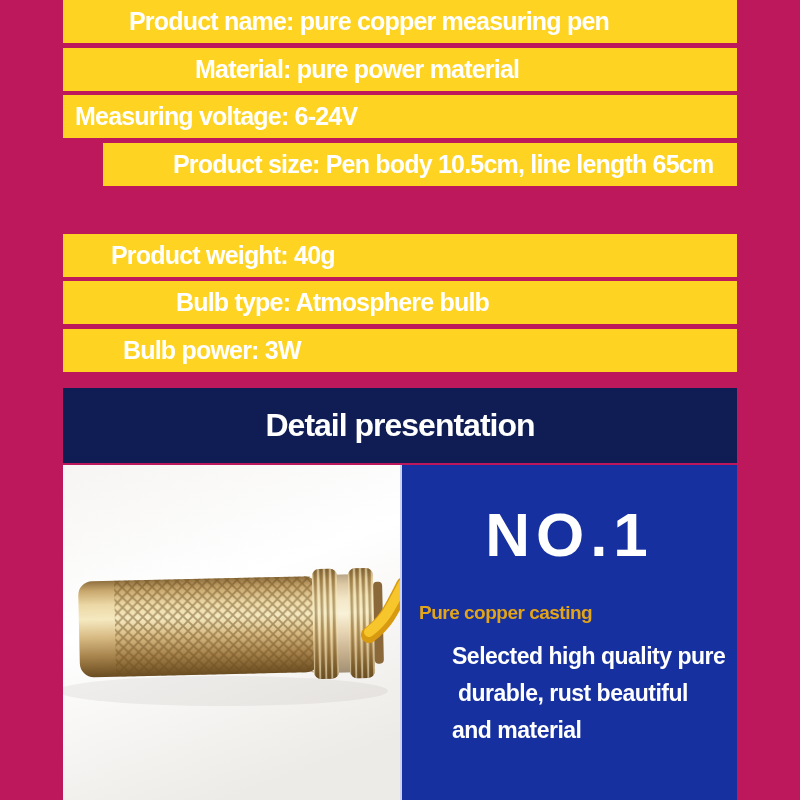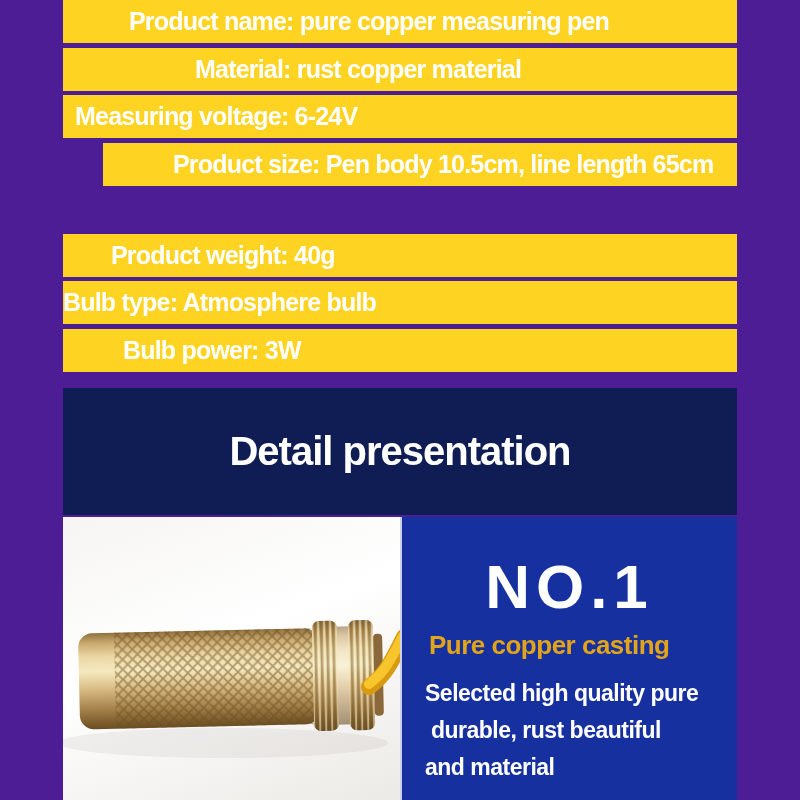--- a/index.html
+++ b/index.html
@@ -7,21 +7,21 @@
     --banner-navy:#101d55;
     --panel-blue:#16309f;
     --heading-gold:#e2a418;
     --text-white:#ffffff;
   }
   *{margin:0;padding:0;box-sizing:border-box;}
   html,body{background:#ffffff;}
   .page{
     position:relative;
     width:800px;height:800px;
-    background:#4c1d95;
+    background:#be185d;
     font-family:"Liberation Sans", sans-serif;
     font-weight:bold;
     overflow:hidden;
     text-decoration:underline;
   }
   .content{
     position:absolute;
     left:63px;top:0;
     width:674px;
   }
@@ -36,29 +36,29 @@
     display:flex;
     align-items:center;
     white-space:nowrap;
     overflow:hidden;
   }
   .spec-bar:nth-child(1){padding-left:66px;}
   .spec-bar:nth-child(2){padding-left:132px;}
   .spec-bar:nth-child(3){padding-left:12px;}
   .spec-bar:nth-child(4){padding-left:70px;margin-left:40px;}
   .spec-bar:nth-child(5){padding-left:48px;margin-top:48px;}
-  .spec-bar:nth-child(6){}
+  .spec-bar:nth-child(6){padding-left:113px;}
   .spec-bar:nth-child(7){padding-left:60px;}
   
   .detail-banner{
     margin-top:16px;
-    height:127px;
+    height:75px;
     background:var(--banner-navy);
     color:var(--text-white);
-    font-size:40px;
+    font-size:32px;
     letter-spacing:-1px;
     display:flex;
     align-items:center;
     justify-content:center;
   }
   
   .detail-body{
     display:flex;
     height:354px;
     align-items:flex-end;
@@ -77,47 +77,48 @@
     overflow:hidden;
   }
   .rank{
     margin-top:34px;
     text-align:center;
     font-size:62px;
     letter-spacing:6px;
     color:var(--text-white);
   }
   .feature-heading{
-    margin-top:8px;
-    padding-left:27px;
-    font-size:26px;
+    margin-top:32px;
+    padding-left:17px;
+    font-size:19px;
     letter-spacing:-0.5px;
     color:var(--heading-gold);
     white-space:nowrap;
   }
   .feature-desc{
     margin-top:14px;
-    padding-left:23px;
+    padding-left:10px;
     font-size:23px;
     letter-spacing:-0.5px;
+    margin-left:40px;
   }
   .desc-line{
     line-height:37px;
     white-space:pre-wrap;
   }
 </style>
 </head>
 <body>
 
 <div class="page">
   <div class="content">
 
     <div class="spec-list">
       <div class="spec-bar">Product name: pure copper measuring pen</div>
-      <div class="spec-bar">Material: rust copper material</div>
+      <div class="spec-bar">Material: pure power material</div>
       <div class="spec-bar">Measuring voltage: 6-24V</div>
       <div class="spec-bar">Product size: Pen body 10.5cm, line length 65cm</div>
       <div class="spec-bar">Product weight: 40g</div>
       <div class="spec-bar">Bulb type: Atmosphere bulb</div>
       <div class="spec-bar">Bulb power: 3W</div>
     </div>
 
     <div class="detail-banner">Detail presentation</div>
 
     <div class="detail-body">

